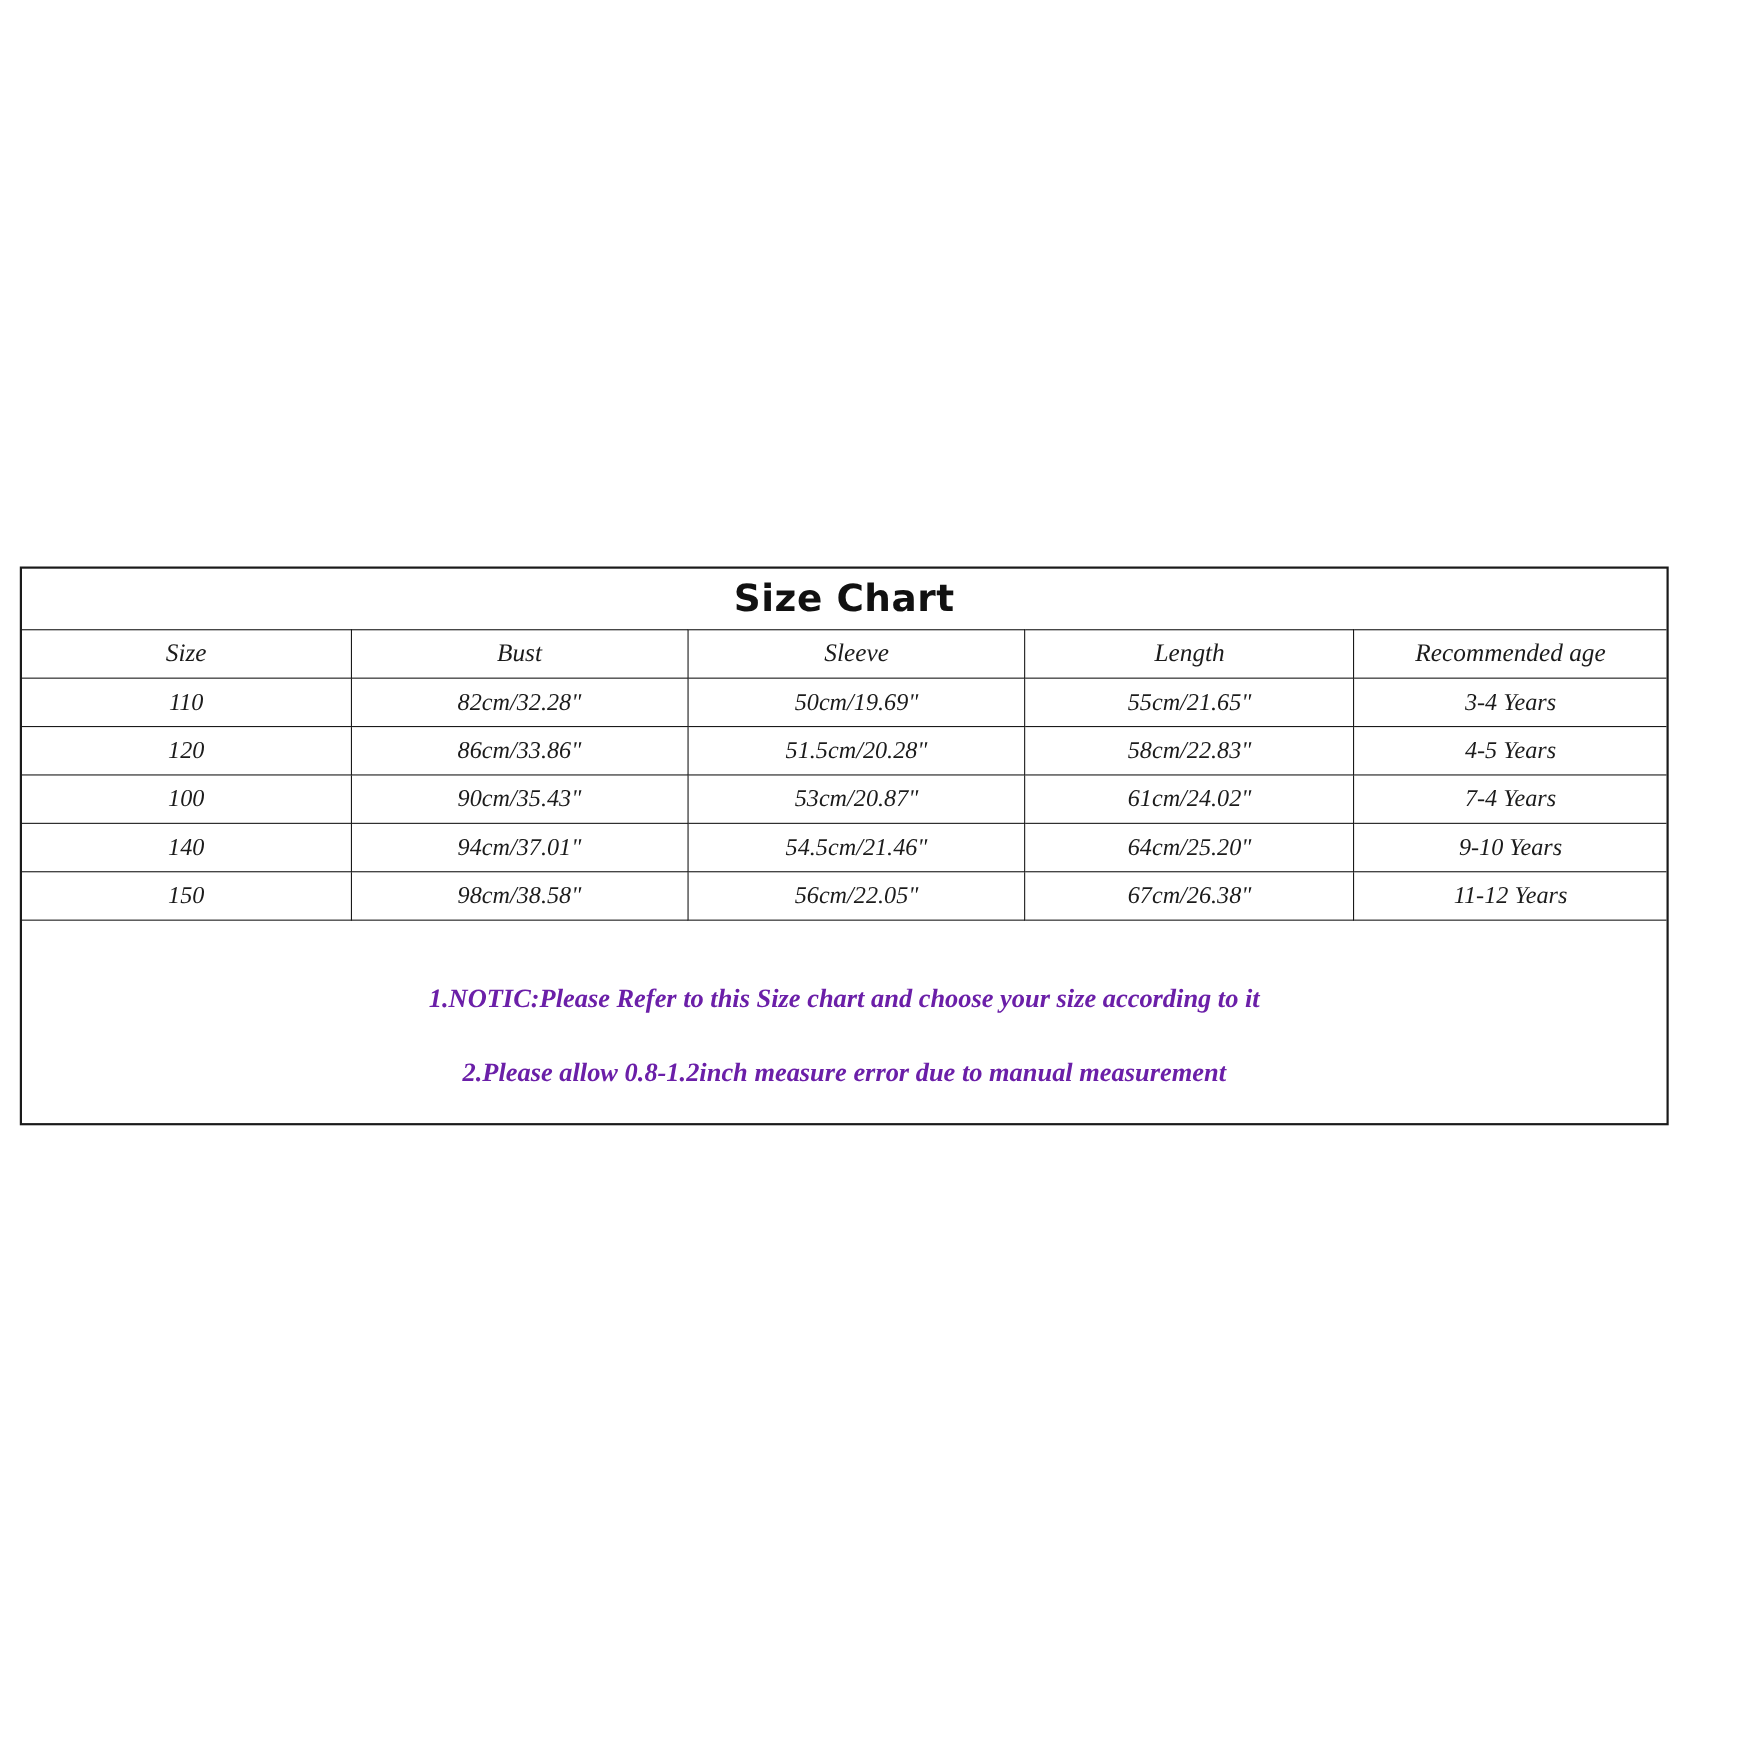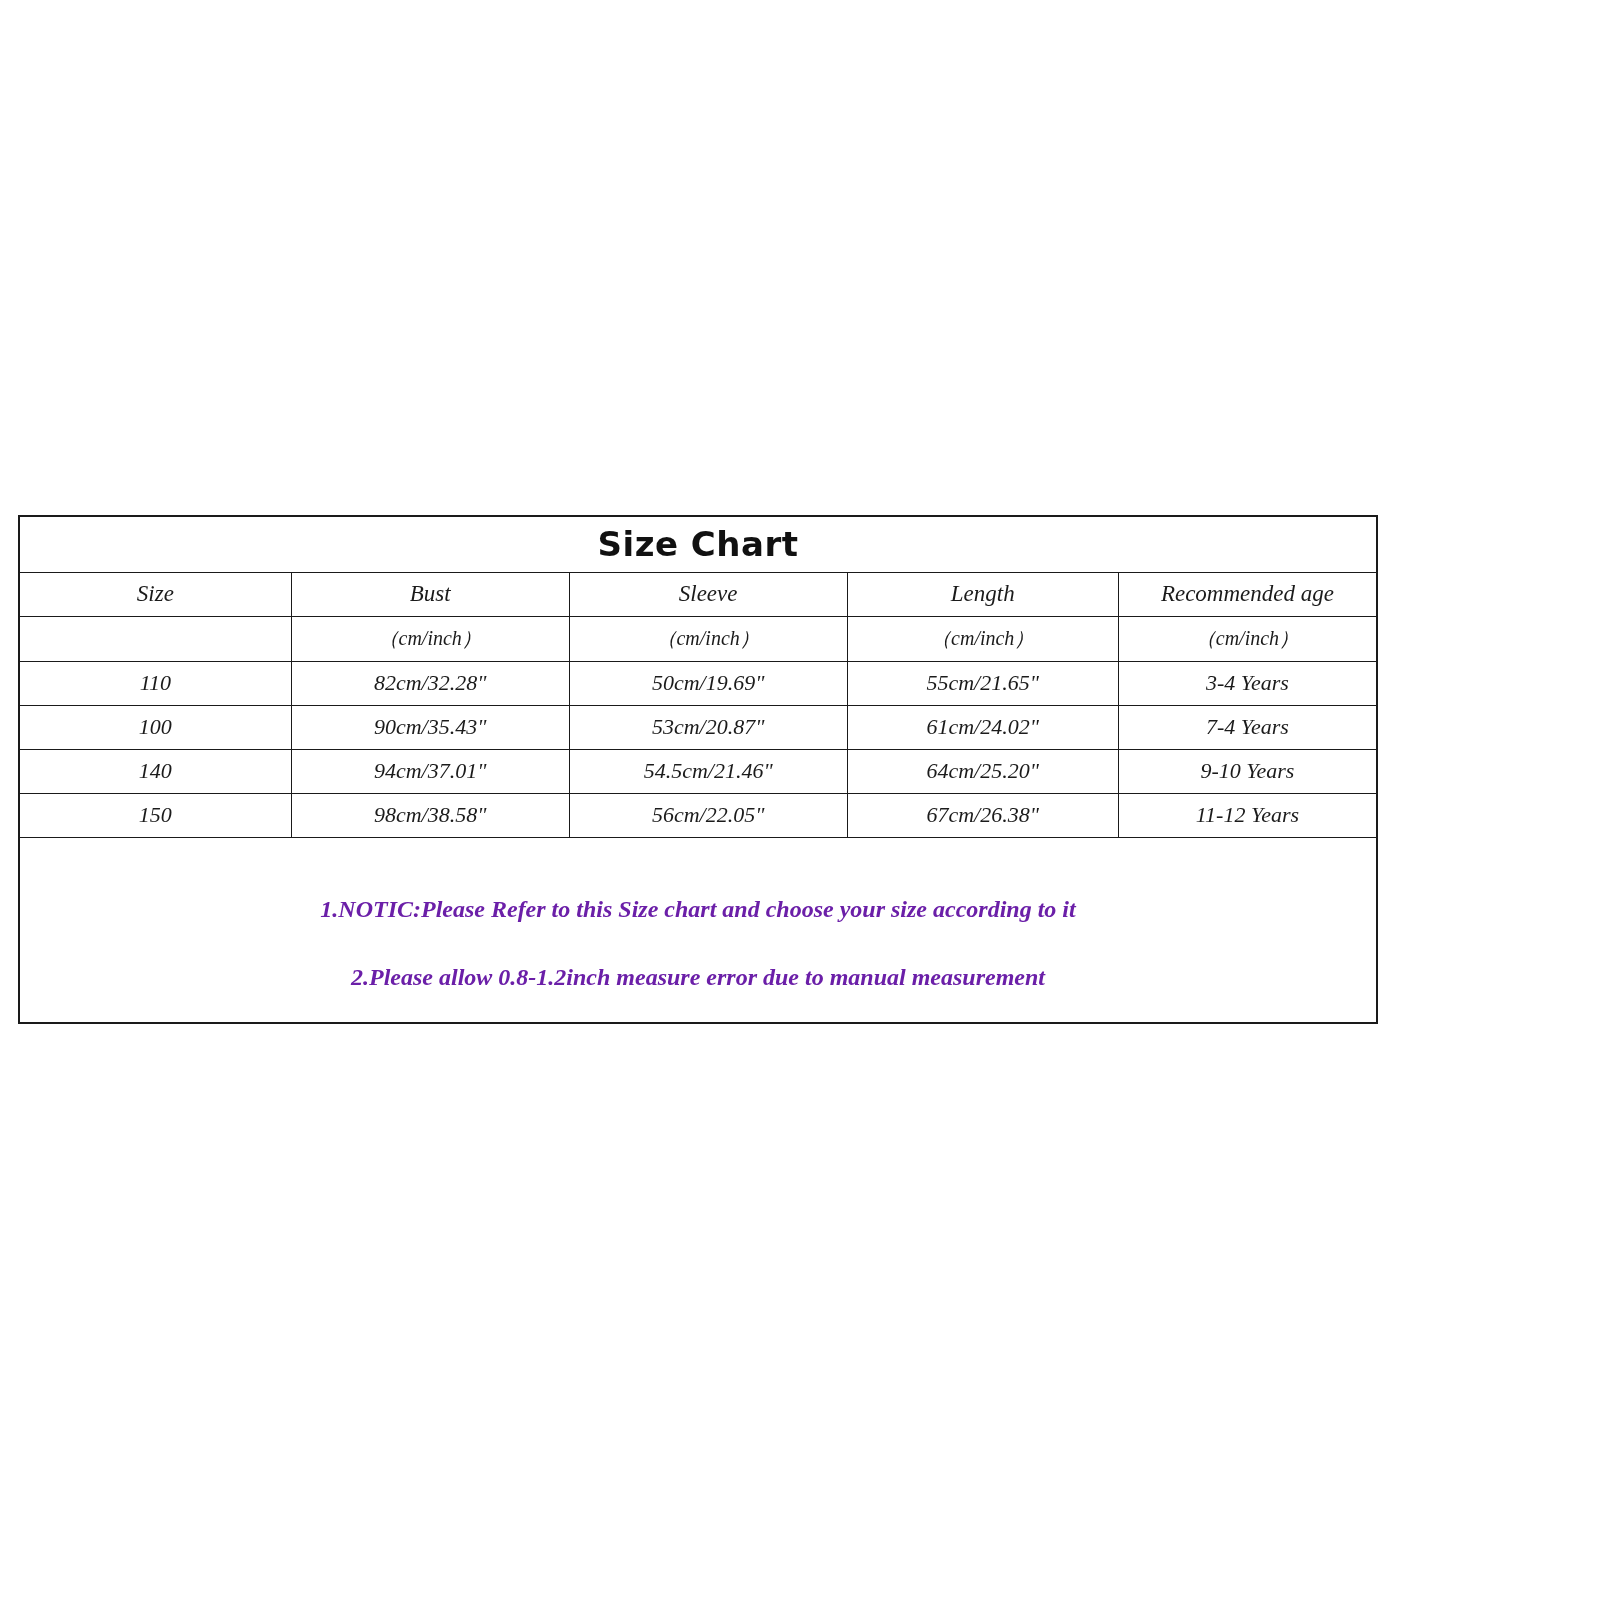--- a/index.html
+++ b/index.html
@@ -12,21 +12,21 @@
     height: 1600px;
     position: relative;
     font-family: "Liberation Serif", serif;
     overflow: hidden;
   }
 
   #chart-wrap {
     position: absolute;
     left: 18px;
     top: 515px;
-    width: 1360px;
+    width: 1499px;
     border: 2px solid #1a1a1a;
     box-sizing: border-box;
     background: #fff;
   }
 
   .chart-title {
     text-align: center;
     font-family: "DejaVu Sans", sans-serif;
     font-size: 34px;
     font-weight: 700;
@@ -105,34 +105,34 @@
         <col class="c4">
     </colgroup>
     <tbody>
       <tr class="head-row">
         <td class="vline">Size</td>
         <td class="vline">Bust</td>
         <td class="vline">Sleeve</td>
         <td class="vline">Length</td>
         <td>Recommended age</td>
       </tr>
-      <tr class="units-row">
-        <td class="vline"></td>
-        <td class="vline">（cm/inch）</td>
-        <td class="vline">（cm/inch）</td>
-        <td class="vline">（cm/inch）</td>
-        <td>（cm/inch）</td>
-      </tr>
 
       <tr>
         <td class="vline">110</td>
         <td class="vline">82cm/32.28"</td>
         <td class="vline">50cm/19.69"</td>
         <td class="vline">55cm/21.65"</td>
         <td>3-4 Years</td>
+      </tr>
+      <tr>
+        <td class="vline">120</td>
+        <td class="vline">86cm/33.86"</td>
+        <td class="vline">51.5cm/20.28"</td>
+        <td class="vline">58cm/22.83"</td>
+        <td>4-5 Years</td>
       </tr>
       <tr>
         <td class="vline">100</td>
         <td class="vline">90cm/35.43"</td>
         <td class="vline">53cm/20.87"</td>
         <td class="vline">61cm/24.02"</td>
         <td>7-4 Years</td>
       </tr>
       <tr>
         <td class="vline">140</td>

